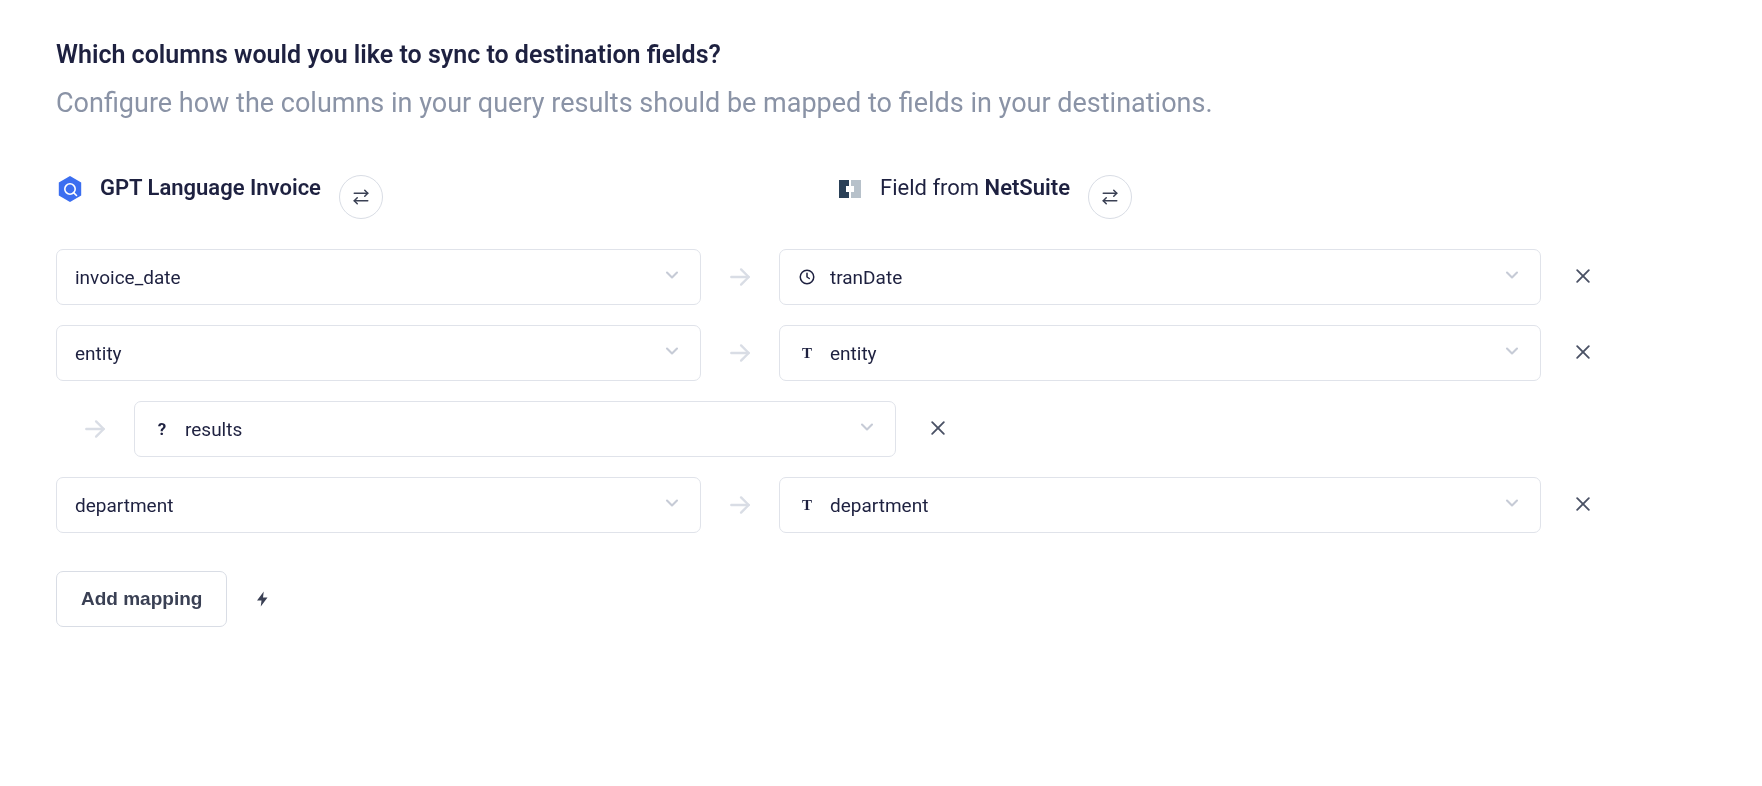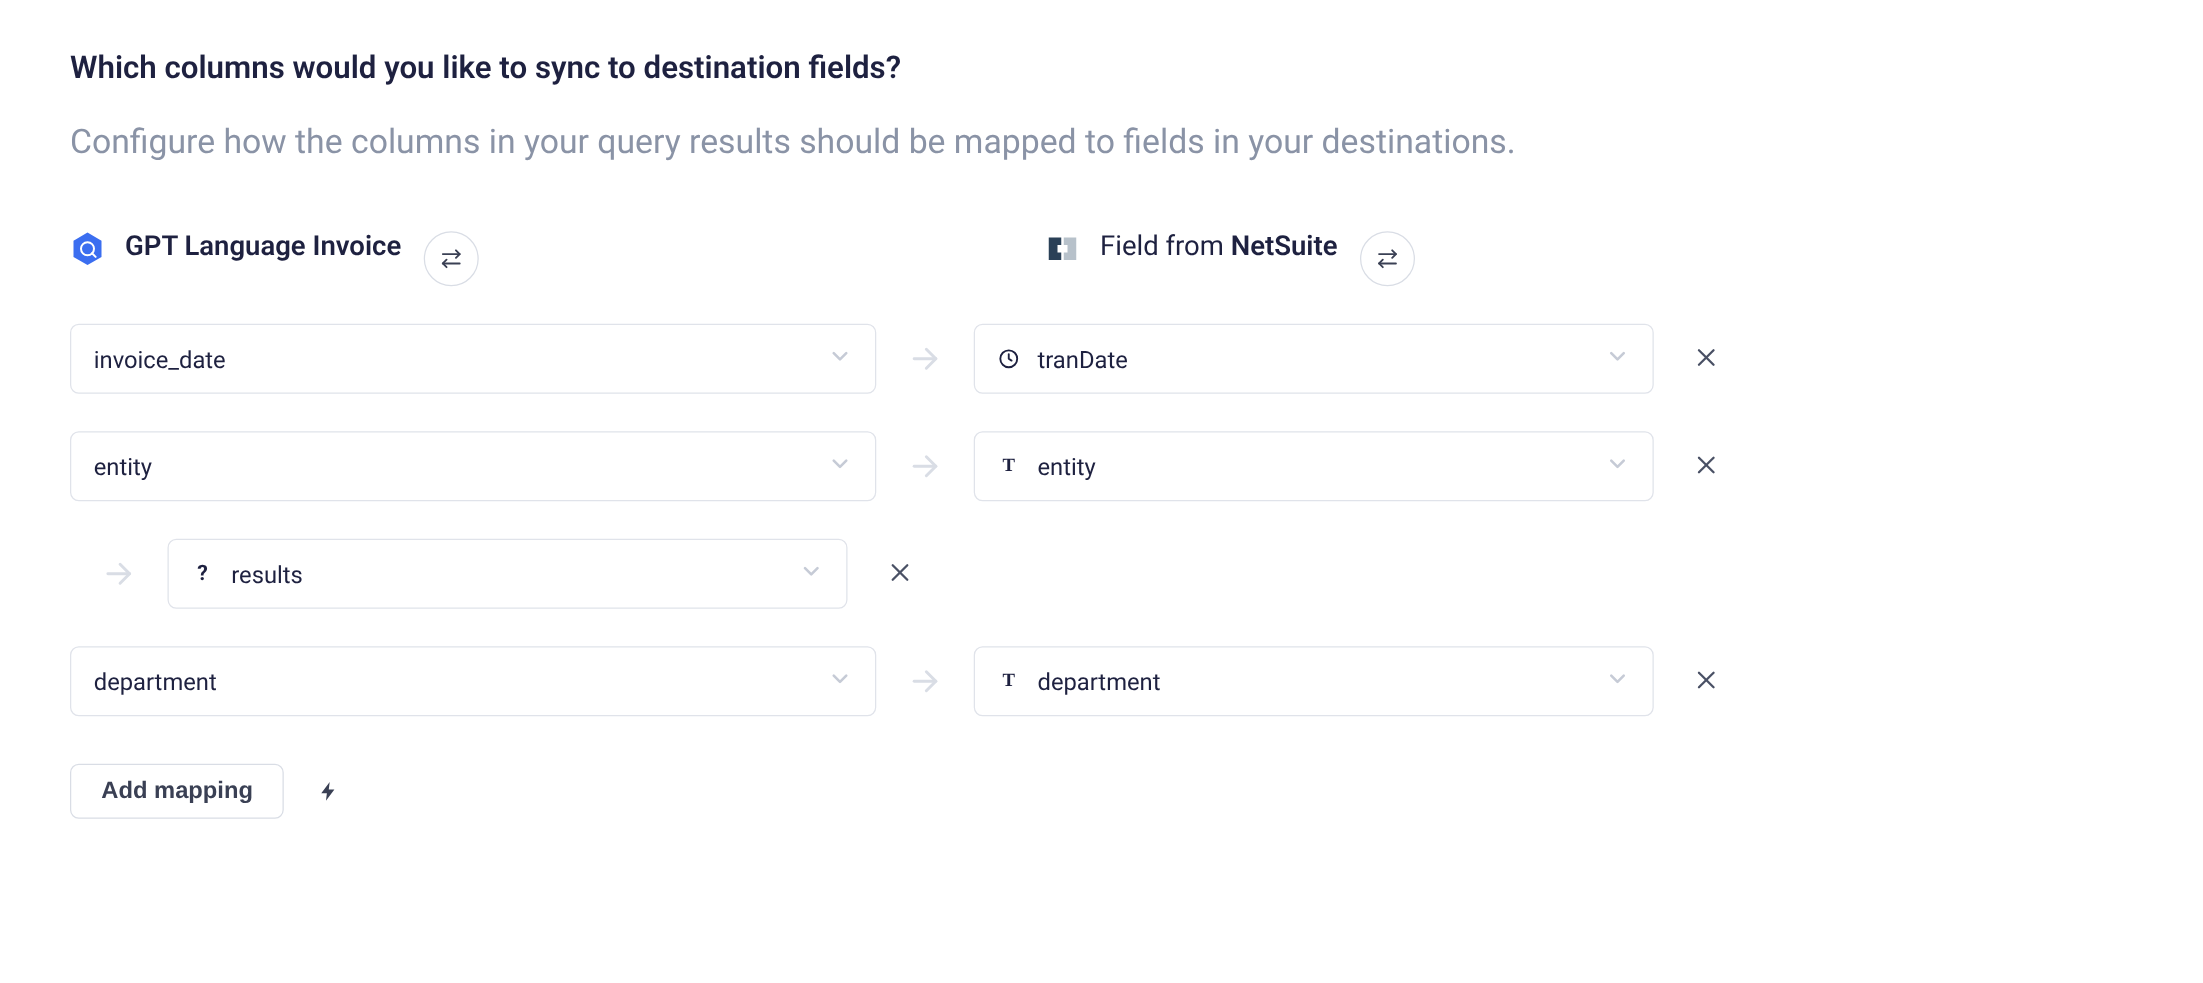--- a/index.html
+++ b/index.html
@@ -7,21 +7,21 @@
     font-family: -apple-system, BlinkMacSystemFont, "Segoe UI", Roboto, Helvetica, Arial, sans-serif;
     background: #fff;
     padding: 40px 56px;
     width: 1762px;
     color: #1e2140;
   }
   .heading {
     font-size: 25px;
     font-weight: 600;
     color: #1e2140;
-    margin-bottom: 28px;
+    margin-bottom: 18px;
   }
   .subheading {
     font-size: 27px;
     font-weight: 400;
     color: #8a93a6;
     margin-bottom: 56px;
   }
   .columns-header {
     display: flex;
     align-items: center;
@@ -59,41 +59,41 @@
     border: 1px solid #d9dde5;
     background: #fff;
     display: flex;
     align-items: center;
     justify-content: center;
     cursor: pointer;
   }
   .mapping-rows {
     display: flex;
     flex-direction: column;
-    gap: 30px;
+    gap: 20px;
     margin-bottom: 38px;
   }
   .mapping-row {
     display: flex;
     align-items: center;
   }
   .select-box {
     width: 645px;
     height: 56px;
     border: 1px solid #e0e3ea;
     border-radius: 7px;
     background: #fff;
     display: flex;
     align-items: center;
     padding: 0 18px;
     cursor: pointer;
     position: relative;
   }
   .select-box.dest {
-    width: 544px;
+    width: 762px;
   }
   .select-text {
     font-size: 19px;
     color: #1e2140;
     flex: 1;
   }
   .field-type-icon {
     width: 18px;
     height: 18px;
     margin-right: 14px;
@@ -124,21 +124,21 @@
     color: #4a5165;
     background: transparent;
     border: none;
   }
   .footer-actions {
     display: flex;
     align-items: center;
     gap: 22px;
   }
   .add-mapping-btn {
-    height: 44px;
+    height: 56px;
     padding: 0 24px;
     border: 1px solid #d9dde5;
     border-radius: 7px;
     background: #fff;
     font-size: 19px;
     font-weight: 600;
     color: #3a4054;
     cursor: pointer;
   }
   .bolt-btn {

